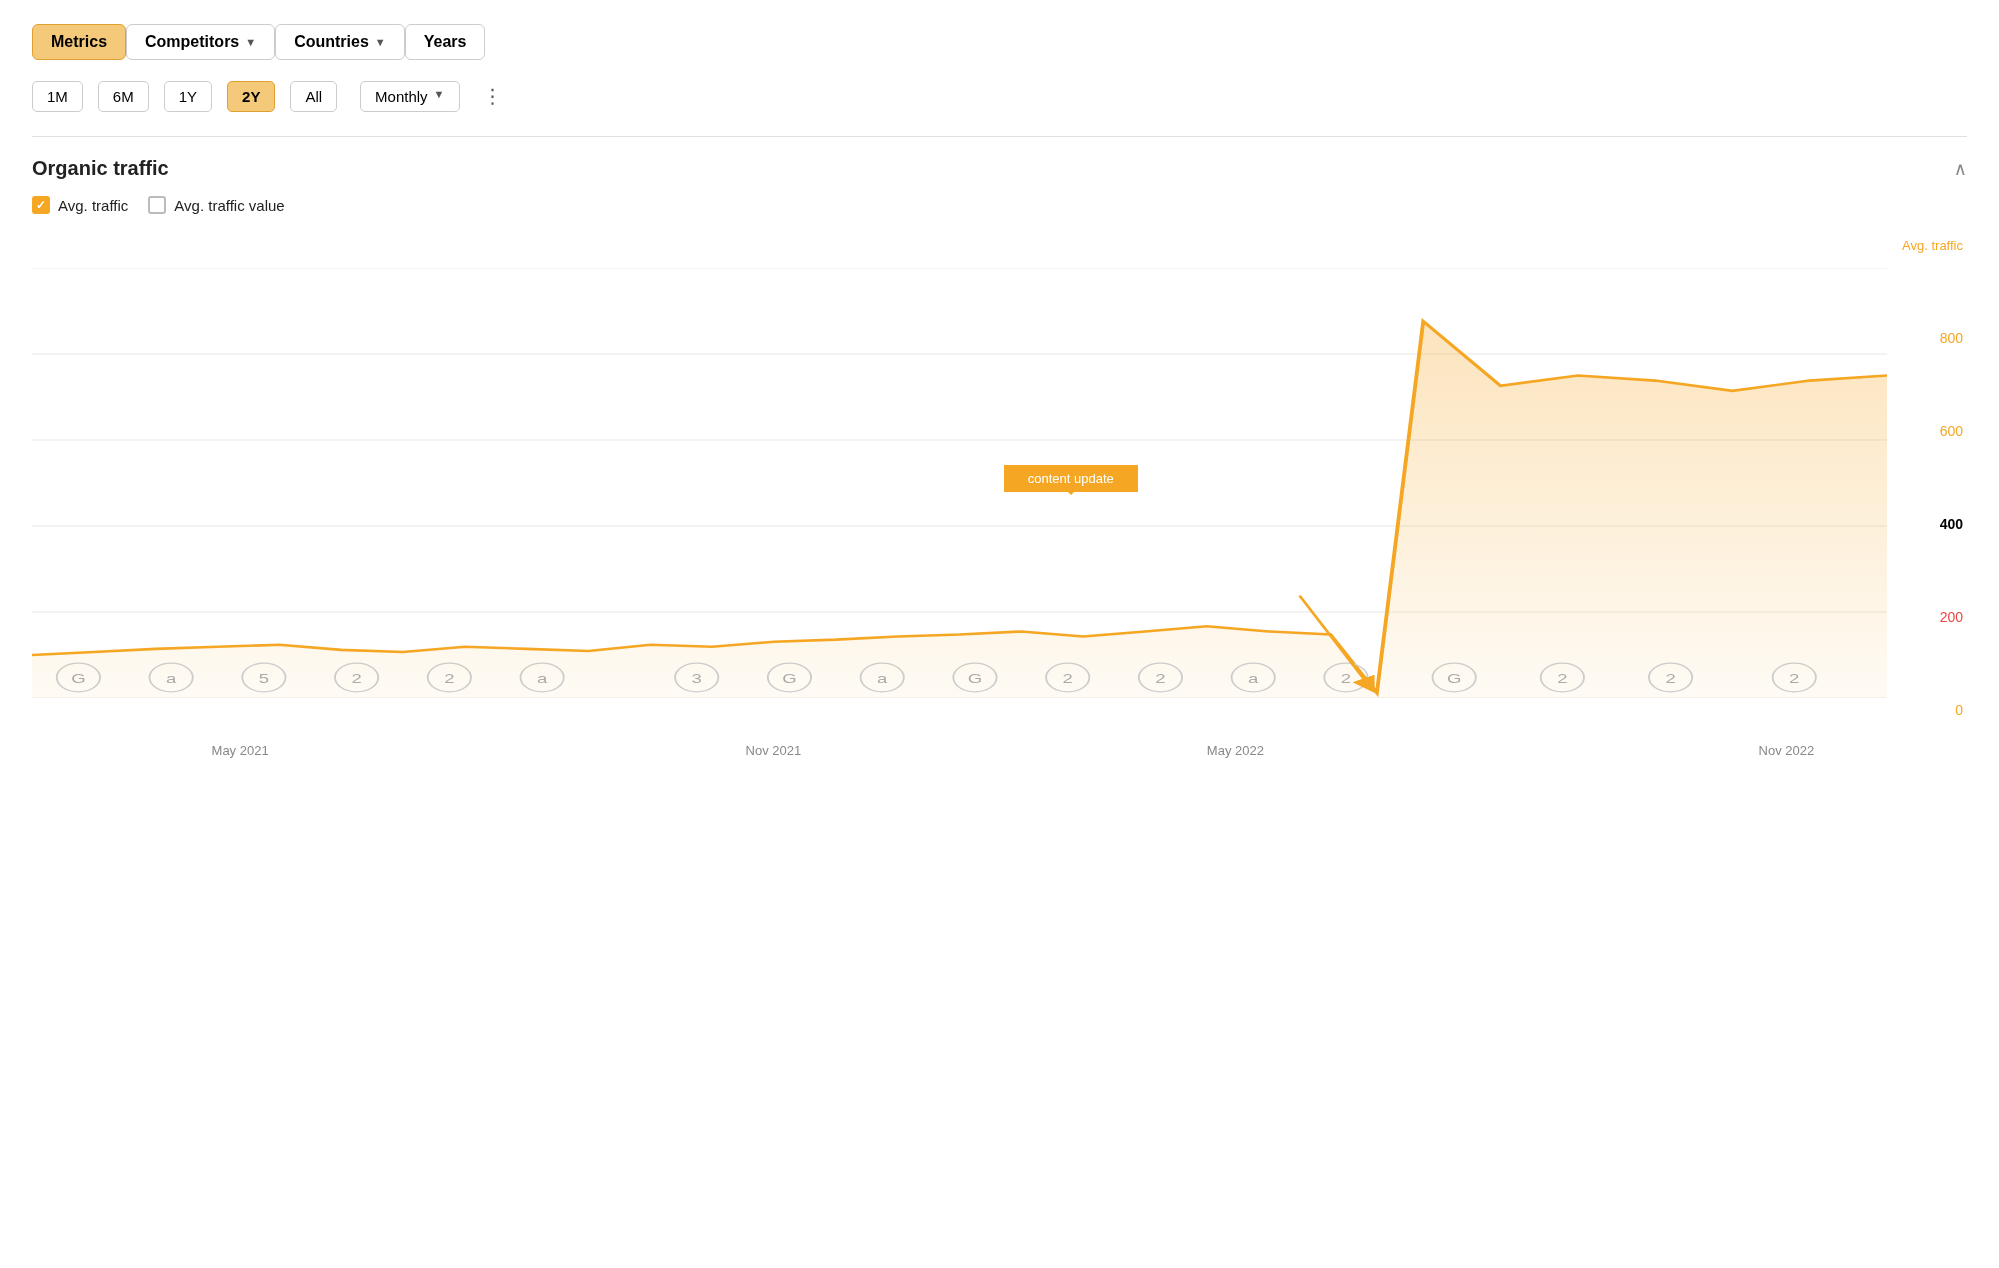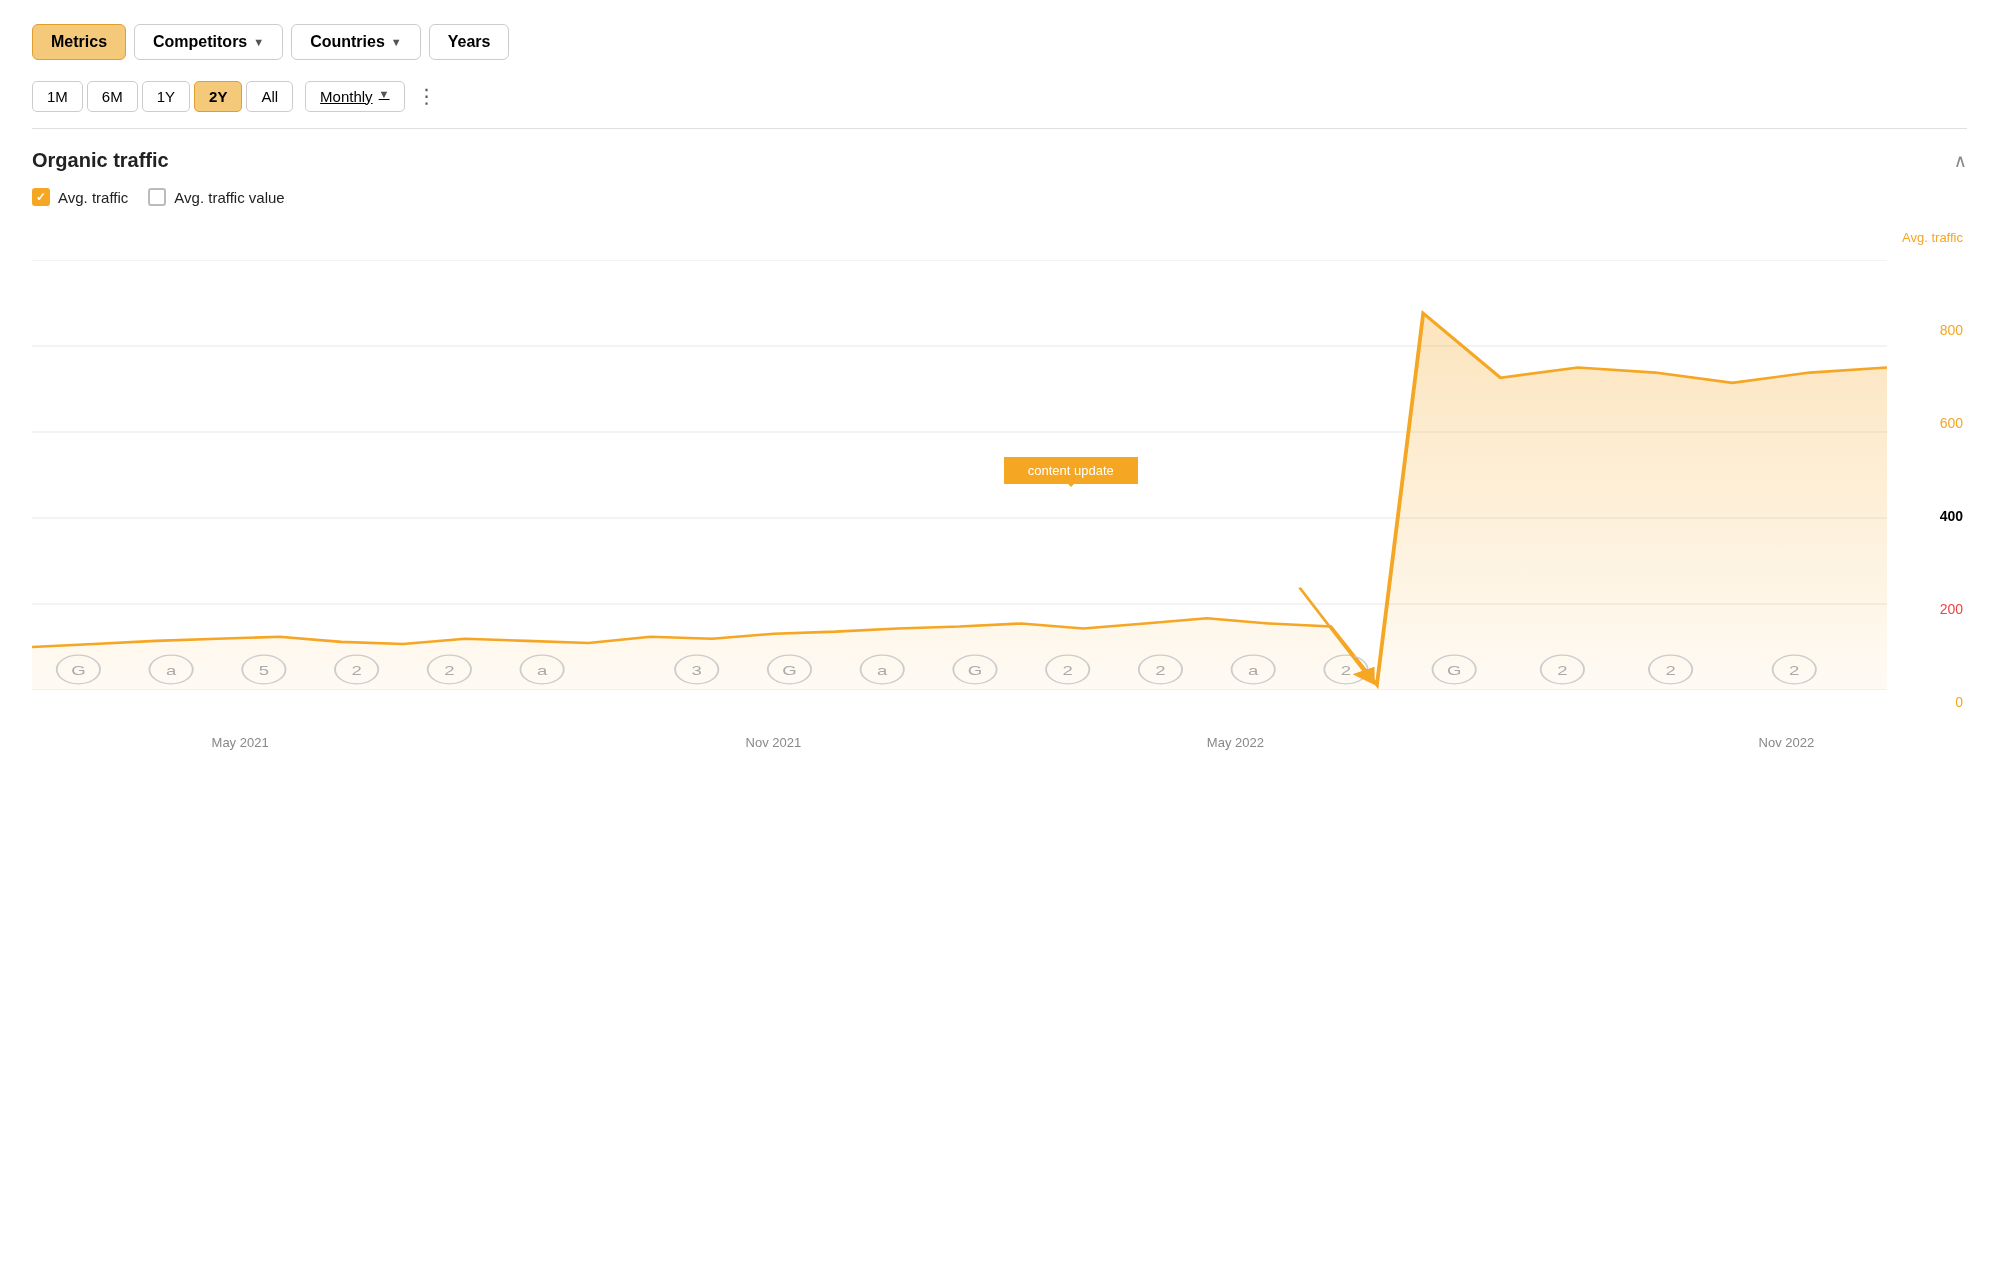--- a/index.html
+++ b/index.html
@@ -7,21 +7,21 @@
       font-family: -apple-system, BlinkMacSystemFont, 'Segoe UI', Arial, sans-serif;
       background: #fff;
       color: #222;
       padding: 24px 32px;
     }
 
     
     .top-nav {
       display: flex;
       align-items: center;
-      gap: 8px;
+      gap: 0;
       margin-bottom: 20px;
     }
     .nav-btn {
       border: 1px solid #ccc;
       background: #fff;
       border-radius: 6px;
       padding: 8px 18px;
       font-size: 16px;
       cursor: pointer;
       display: flex;
@@ -33,22 +33,22 @@
       background: #f5c97a;
       border-color: #e0a030;
       font-weight: 600;
     }
     .nav-btn .caret { font-size: 11px; color: #555; }
 
     
     .time-bar {
       display: flex;
       align-items: center;
-      gap: 4px;
-      margin-bottom: 16px;
+      gap: 15px;
+      margin-bottom: 24px;
     }
     .time-btn {
       border: 1px solid #ccc;
       background: #fff;
       border-radius: 5px;
       padding: 6px 14px;
       font-size: 15px;
       cursor: pointer;
     }
     .time-btn.active {
@@ -60,21 +60,20 @@
       border: 1px solid #ccc;
       border-radius: 5px;
       padding: 6px 14px;
       font-size: 15px;
       cursor: pointer;
       margin-left: 8px;
       display: flex;
       align-items: flex-start;
       gap: 6px;
       background: #fff;
-      text-decoration: underline;
     }
     .more-btn {
       background: none;
       border: none;
       cursor: pointer;
       font-size: 20px;
       color: #555;
       padding: 4px 8px;
       letter-spacing: 2px;
     }

